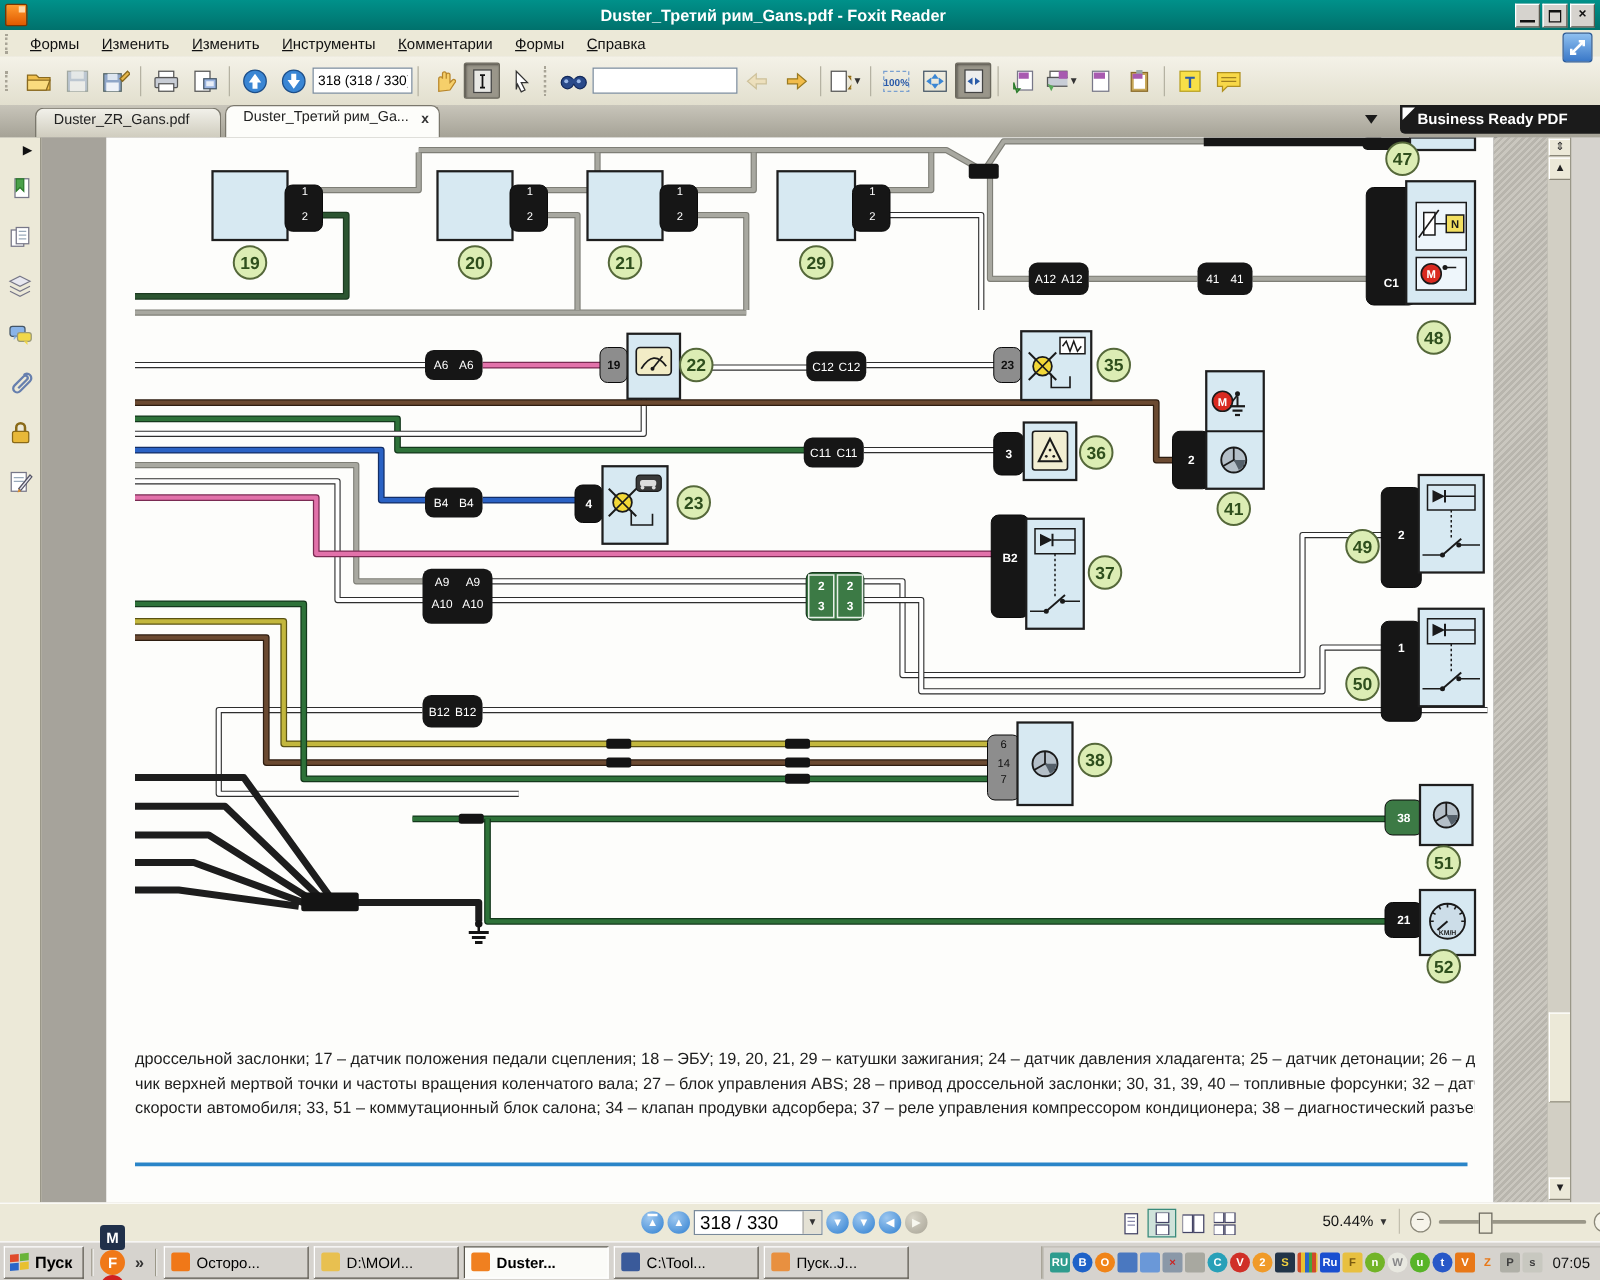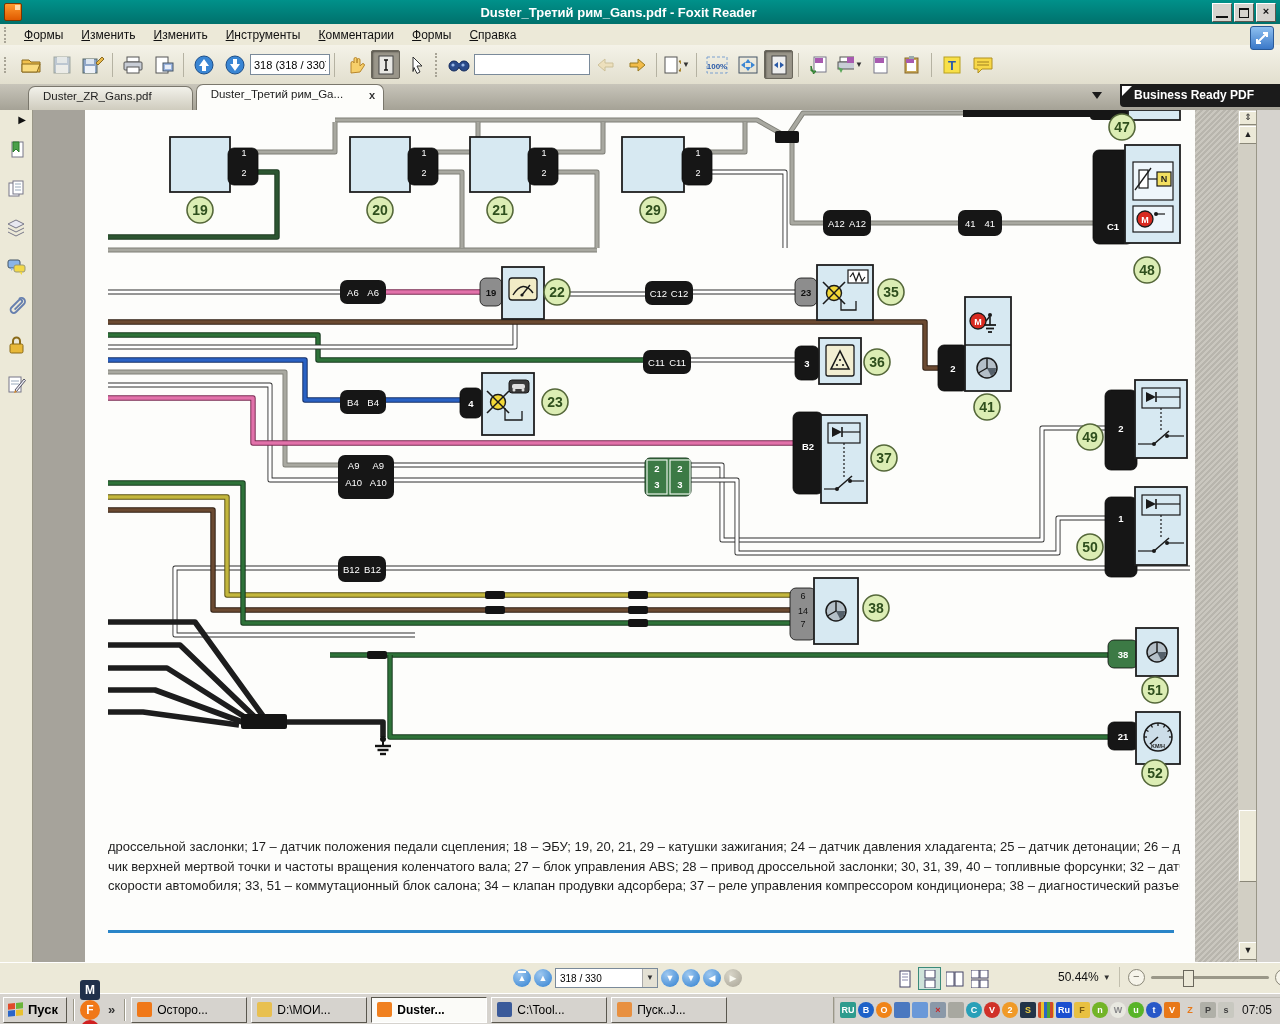--- a/index.html
+++ b/index.html
@@ -29,21 +29,21 @@
   .tbtn{width:27px;height:27px;border:1px solid transparent;border-radius:2px;display:flex;align-items:center;justify-content:center;margin:0 1px;}
   .tbtn.pressed{background:#9a968a;border:1px solid #6a675c;box-shadow:inset 1px 1px 2px #55524a;}
   .tbtn.disabled{opacity:.5;}
   .tsep{width:1px;height:24px;background:#b5b2a2;margin:0 4px;}
   .tdot{width:3px;height:24px;margin:0 3px;border-left:2px dotted #a8a496;}
   .tinput{height:19px;border:1px solid #7a8a9a;font-size:11px;font-family:"Liberation Sans",sans-serif;padding:0 3px;background:#fff;}
   .caret{font-size:8px;color:#333;margin-left:1px;}
   
   .tabbar{position:absolute;left:0;top:84px;width:1280px;height:26px;background:linear-gradient(#c8c5ba,#a5a296);}
   .tabs{position:absolute;left:28px;bottom:0;display:flex;align-items:flex-end;}
-  .tab{height:20px;padding:3px 40px 0 14px;margin-right:3px;font-size:11.5px;color:#222;
+  .tab{height:20px;padding:3px 24px 0 14px;margin-right:3px;font-size:11.5px;color:#222;
     background:linear-gradient(#f2f1ea,#cfccbe);border:1px solid #7a776c;border-bottom:none;border-radius:7px 7px 0 0;position:relative;white-space:nowrap;}
   .tab.active{background:#fdfdfa;height:22px;font-weight:normal;}
   .tab .closex{position:absolute;right:8px;top:4px;font-size:11px;font-weight:bold;color:#333;}
   .tabdrop{position:absolute;right:178px;bottom:6px;width:0;height:0;border:5px solid transparent;border-top:7px solid #1a1a1a;}
   .brpt{position:absolute;right:0;top:0;width:160px;height:23px;background:#1b1b1b;color:#fff;
     font-size:12px;font-weight:bold;line-height:23px;padding-left:14px;box-sizing:border-box;border-radius:0 0 0 4px;}
   .brpt:before{content:"";position:absolute;left:2px;top:2px;border-left:10px solid #fff;border-bottom:10px solid transparent;}
   
   .workspace{position:absolute;left:0;top:110px;width:1280px;height:852px;background:#a6a39b;}
   .sidebar{position:absolute;left:0;top:0;width:32px;height:852px;background:#ece9d8;border-right:1px solid #9a9788;}
@@ -61,21 +61,21 @@
   .scrollbtn.split{height:12px;line-height:10px;}
   .thumb{position:absolute;left:1px;top:700px;width:16px;height:70px;background:#ece9d8;border:1px solid;border-color:#fff #8a8778 #8a8778 #fff;}
   .edgestrip{position:absolute;left:1256px;top:0;width:24px;height:852px;background:#d6d3ce;border-left:1px solid #9a9788;}
   
   .statusbar{position:absolute;left:0;top:962px;width:1280px;height:31px;background:#ece9d8;border-top:1px solid #fff;}
   .navgroup{position:absolute;left:513px;top:5px;display:flex;align-items:center;gap:3px;}
   .navball{width:18px;height:18px;border-radius:50%;background:radial-gradient(circle at 35% 30%,#9ec8f0,#2f7fd0);
     color:#fff;font-size:9px;text-align:center;line-height:18px;}
   .navball.gray{background:radial-gradient(circle at 35% 30%,#d8d5c8,#a8a496);color:#f8f8f0;}
   .pagecombo{display:flex;align-items:center;border:1px solid #7a8a9a;background:#fff;height:18px;}
-  .pagecombo input{border:none;width:78px;font-size:10px;padding:0 4px;font-family:"Liberation Sans",sans-serif;}
+  .pagecombo input{border:none;width:78px;font-size:15px;padding:0 4px;font-family:"Liberation Sans",sans-serif;}
   .pagecombo .dd{width:14px;height:18px;background:#e4e1d4;border-left:1px solid #aaa;font-size:8px;text-align:center;line-height:18px;color:#333;}
   .layoutgroup{position:absolute;left:893px;top:4px;display:flex;align-items:center;gap:2px;}
   .laybtn{width:21px;height:21px;border:1px solid transparent;display:flex;align-items:center;justify-content:center;}
   .laybtn.active{background:#cfe3da;border-color:#3a8a7a;}
   .zoomgroup{position:absolute;left:1048px;top:4px;display:flex;align-items:center;}
   .zoompct{font-size:12px;color:#111;margin:0 4px 0 10px;}
   .zoomcircle{width:15px;height:15px;border-radius:50%;border:1.5px solid #8a8778;color:#6a675c;
     font-size:11px;line-height:12px;text-align:center;background:#f6f4ea;}
   .ztrack{width:118px;height:3px;background:#9a9788;margin:0 6px;position:relative;border-radius:2px;}
   .zhandle{position:absolute;left:32px;top:-6px;width:9px;height:15px;background:#ece9d8;border:1px solid #6a675c;}

